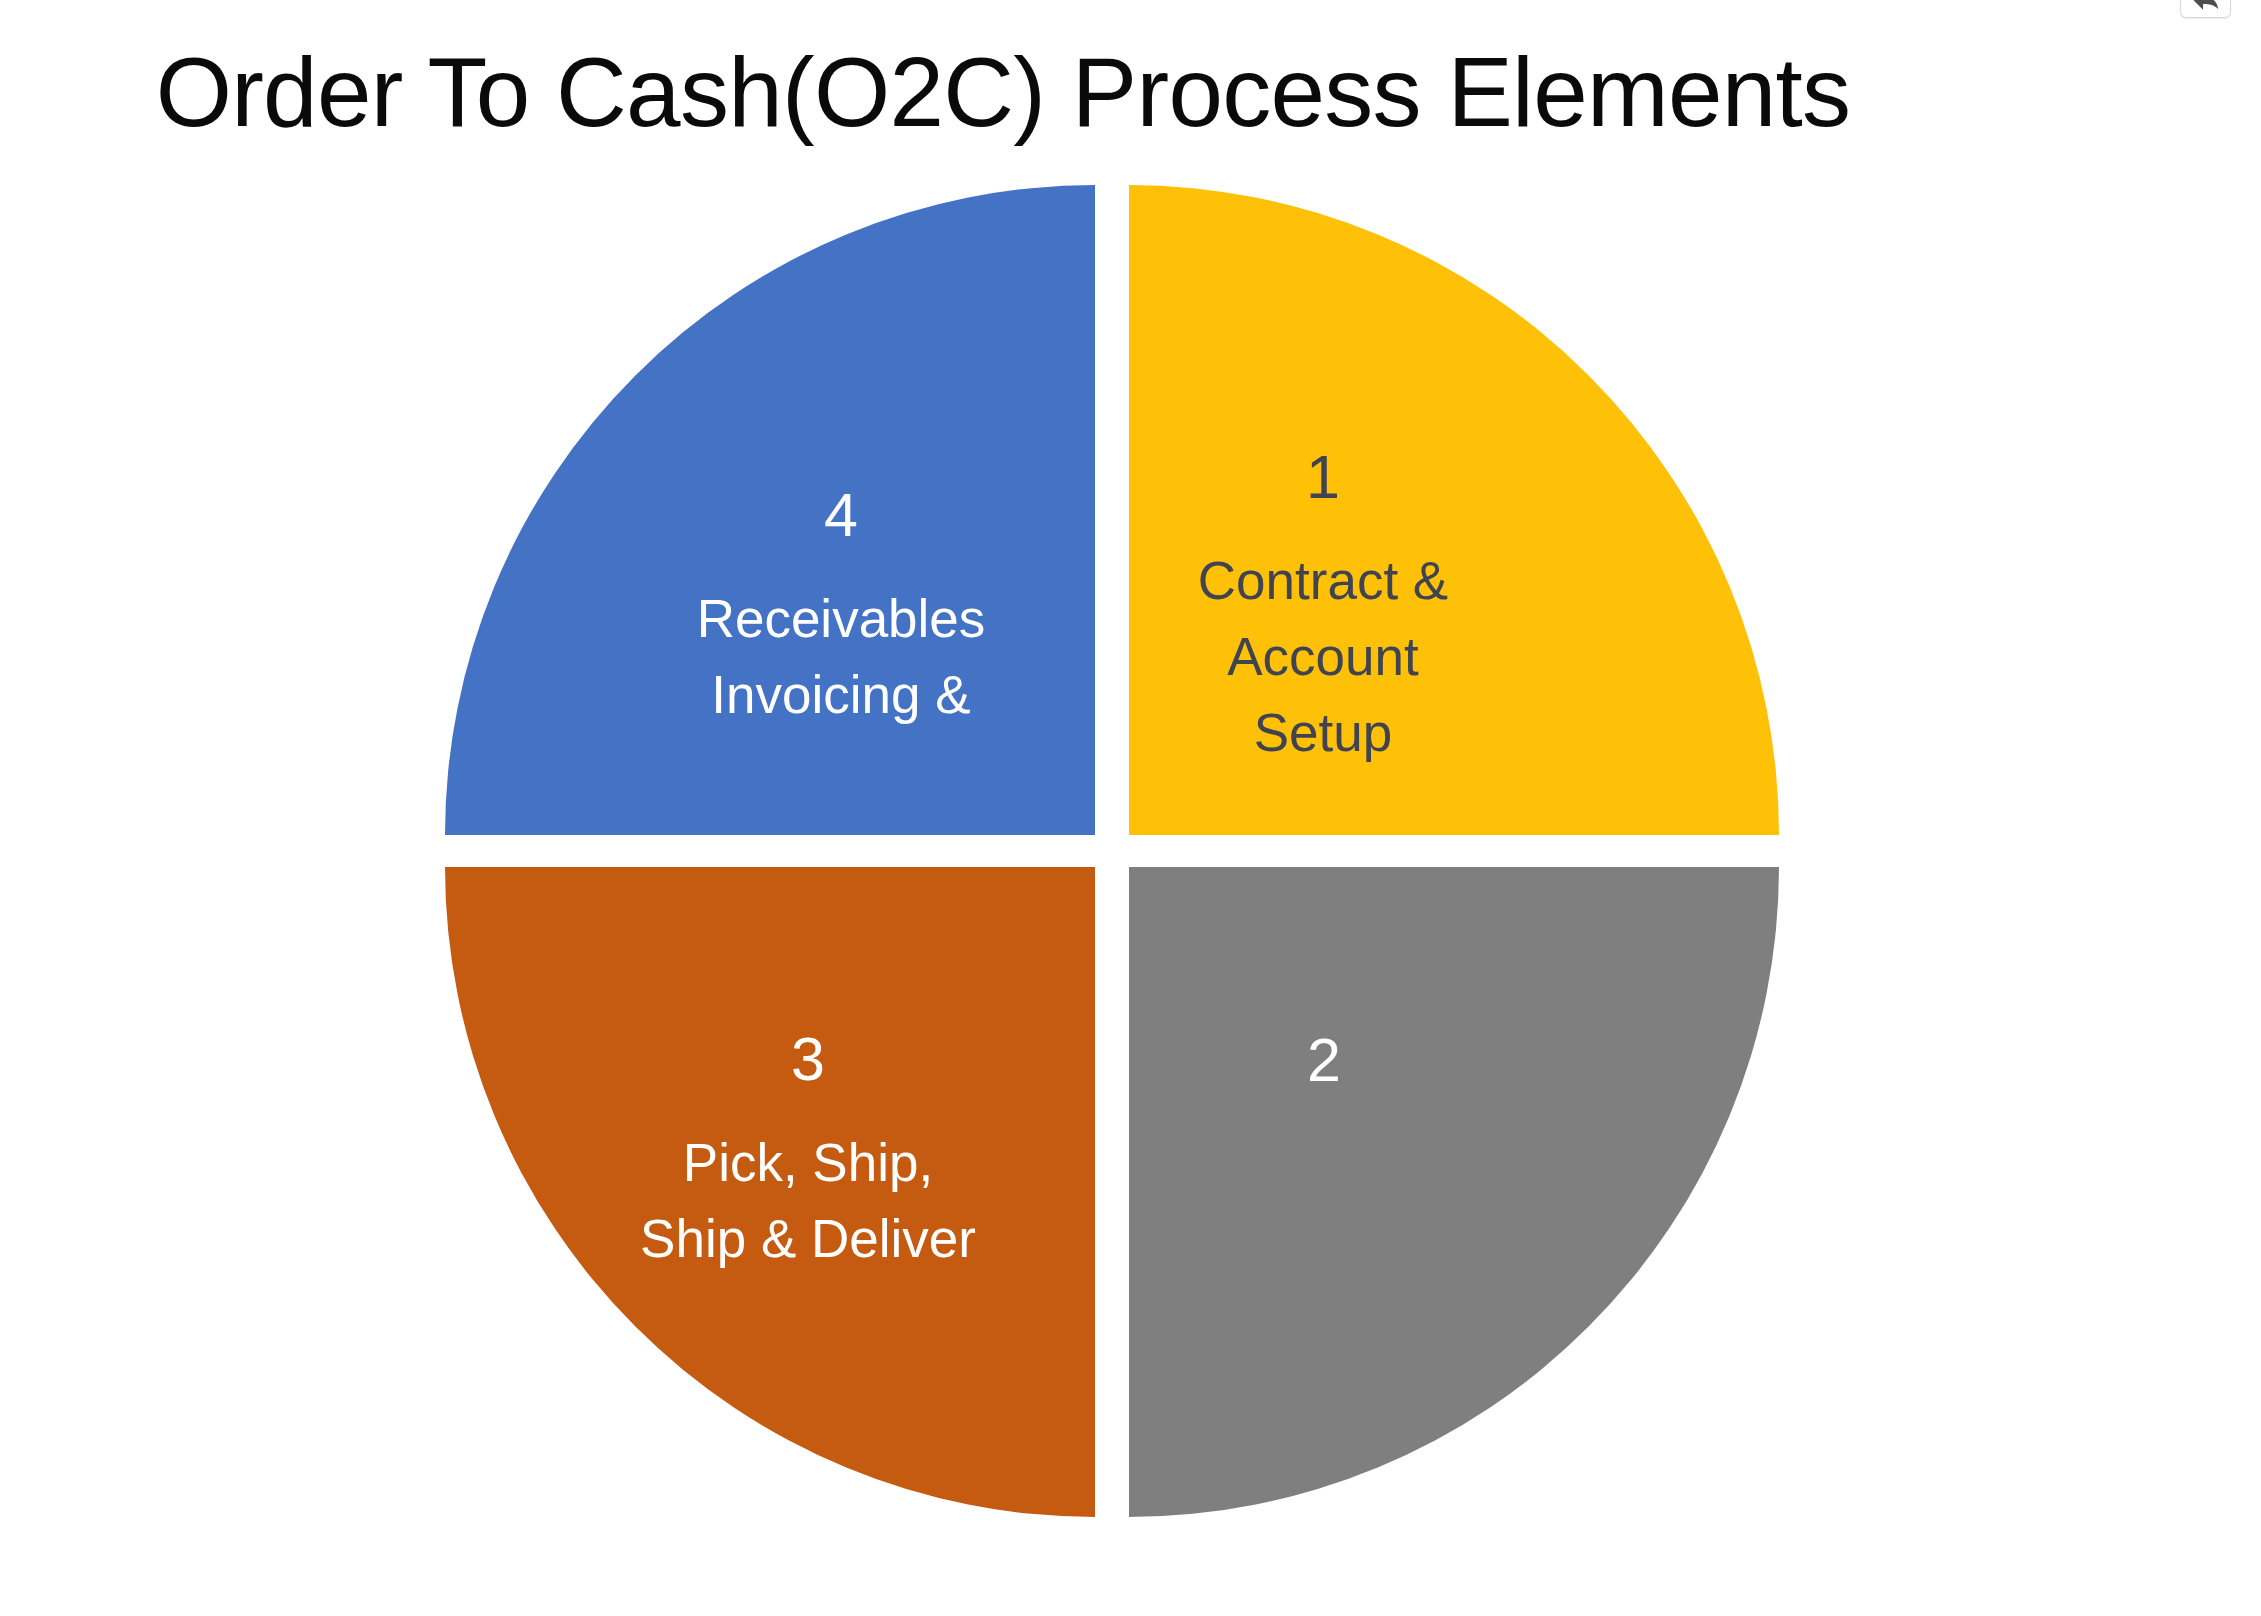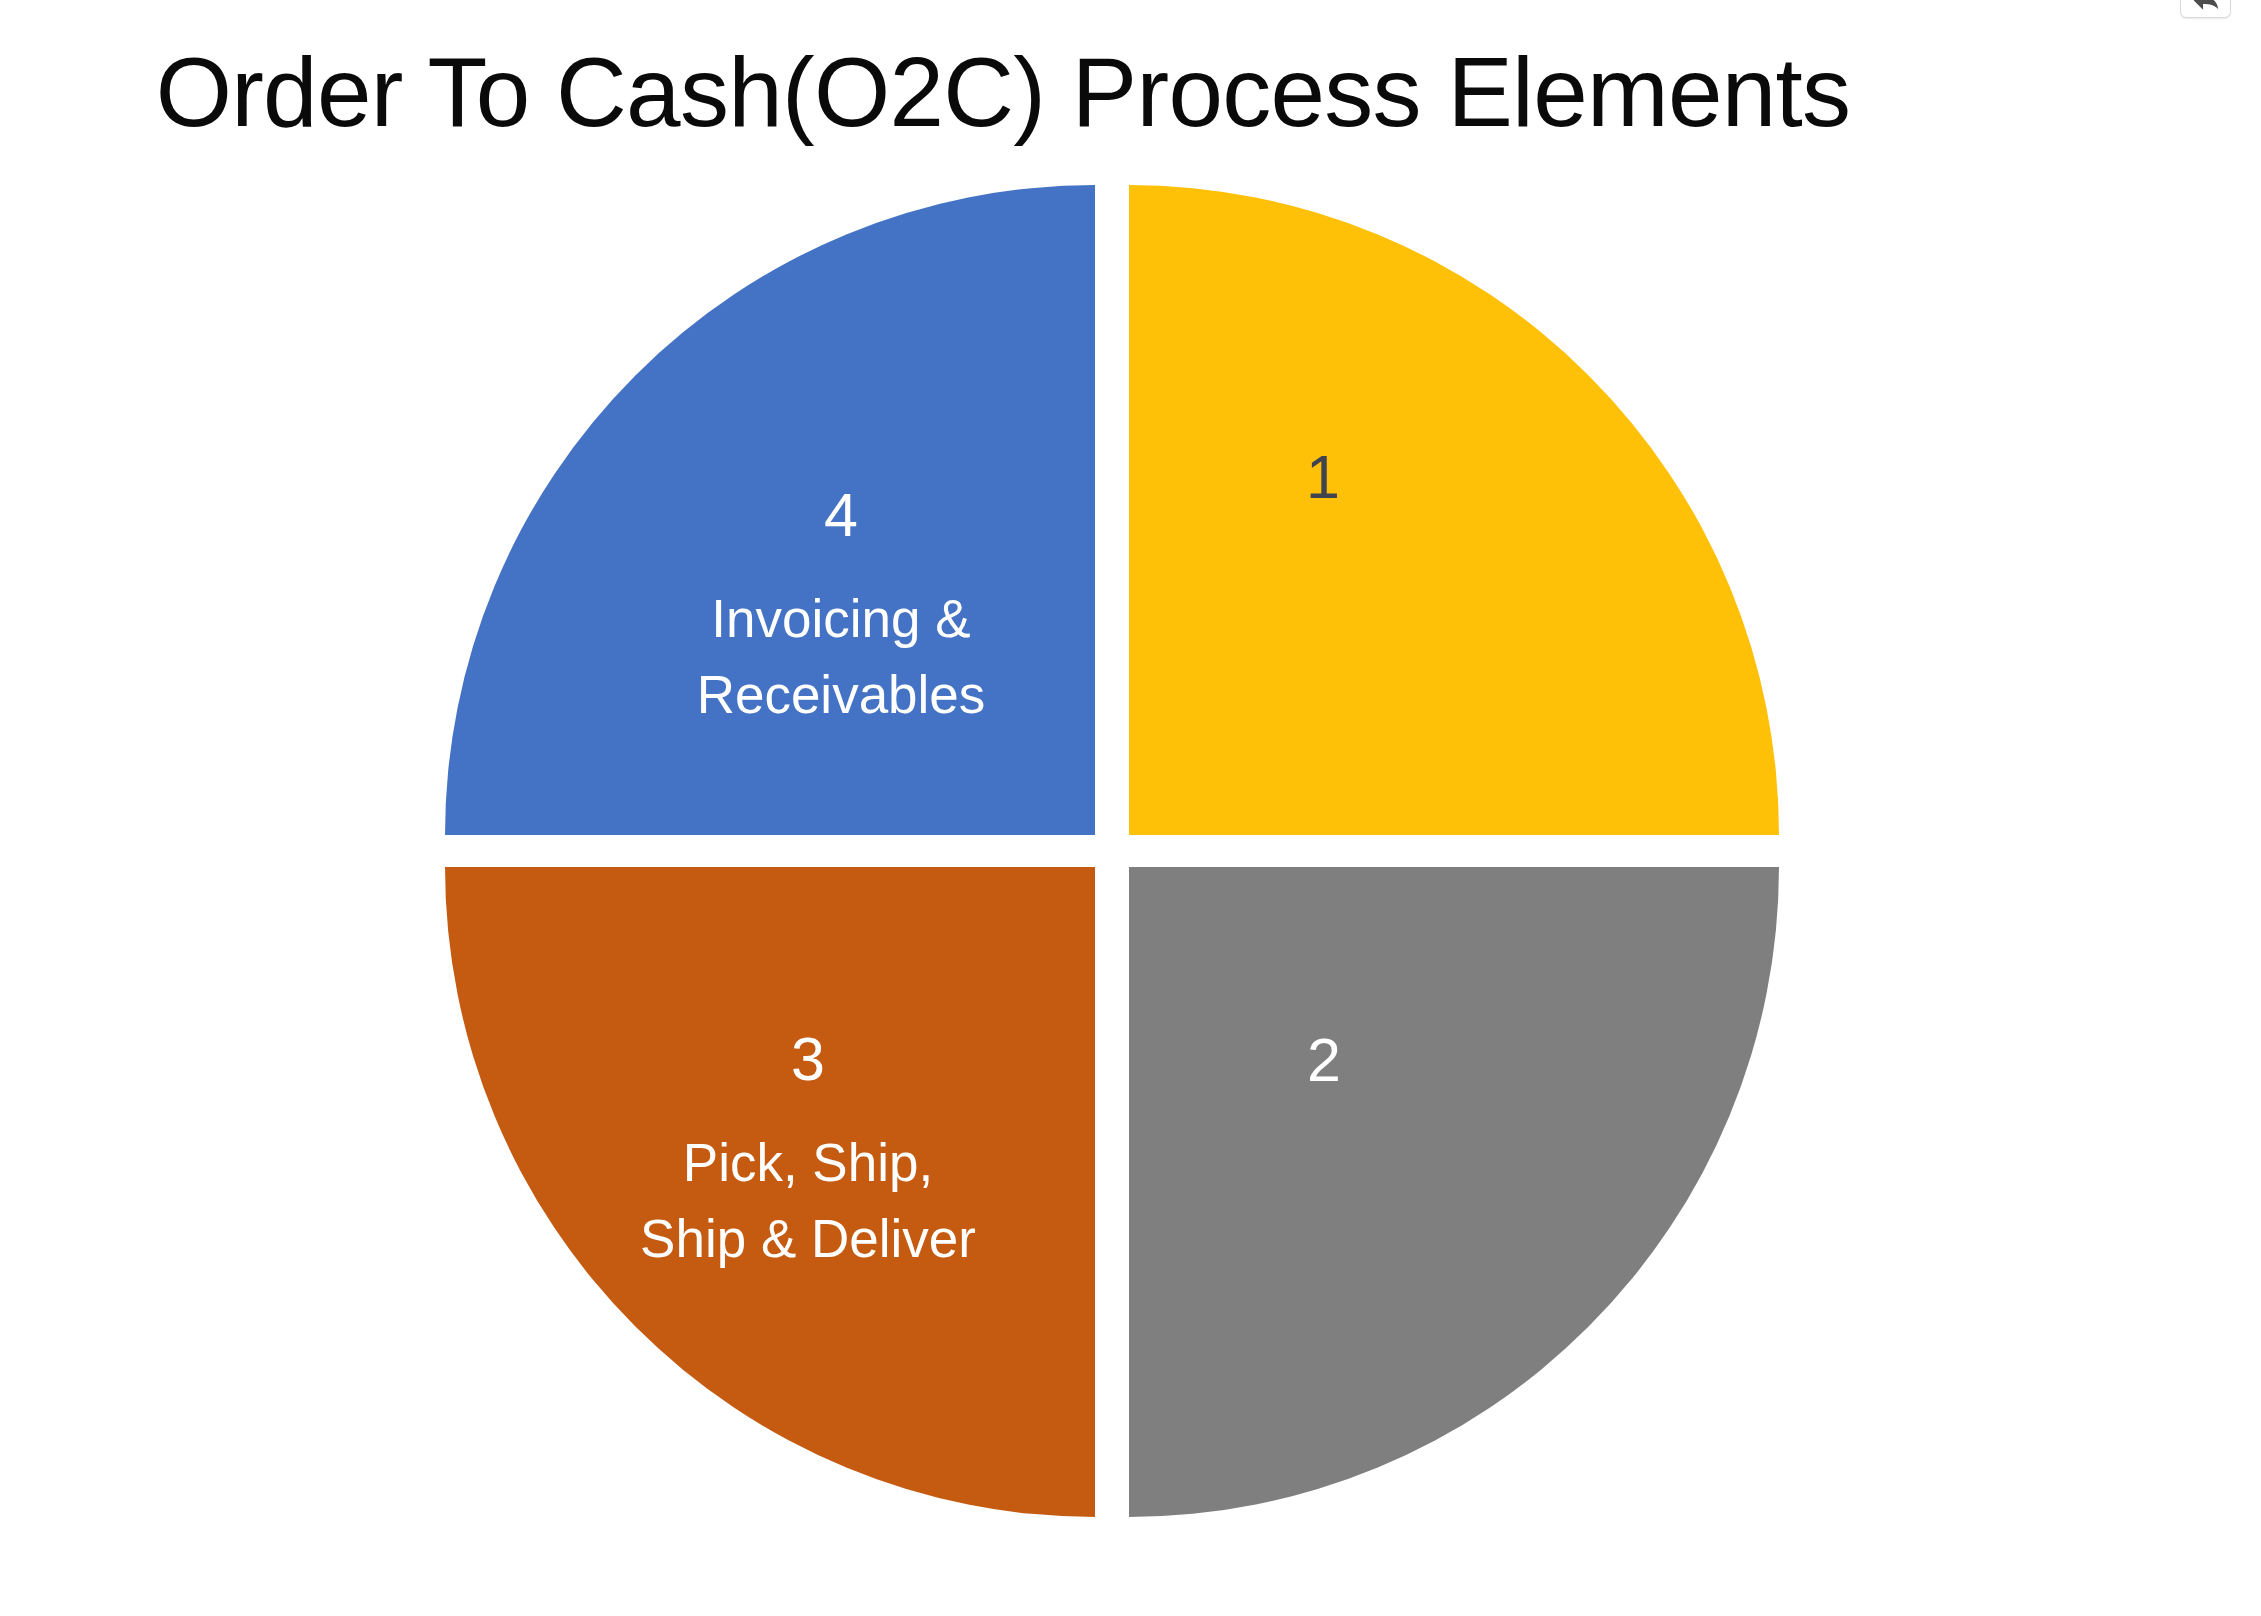--- a/index.html
+++ b/index.html
@@ -96,39 +96,44 @@
 
   <div class="title">Order To Cash(O2C) Process Elements</div>
 
   <div class="quad q4"></div>
   <div class="quad q1"></div>
   <div class="quad q3"></div>
   <div class="quad q2"></div>
 
   <div class="seg-label label-dark lbl-q1">
     <span class="num">1</span>
+    <span class="lines">
+      <span class="line">Contract &amp;</span>
+      <span class="line">Account</span>
+      <span class="line">Setup</span>
+    </span>
   </div>
 
   <div class="seg-label label-light lbl-q2">
     <span class="num">2</span>
   </div>
 
   <div class="seg-label label-light lbl-q3">
     <span class="num">3</span>
     <span class="lines">
       <span class="line">Pick, Ship,</span>
       <span class="line">Ship &amp; Deliver</span>
     </span>
   </div>
 
   <div class="seg-label label-light lbl-q4">
     <span class="num">4</span>
     <span class="lines">
+      <span class="line">Receivables</span>
       <span class="line">Invoicing &amp;</span>
-      <span class="line">Receivables</span>
     </span>
   </div>
 
   <div class="corner-btn">
     <span>
       <svg width="28" height="24" viewBox="0 0 24 20">
         <path d="M9.5 12.5 L9.5 17.5 L1.5 9.5 L9.5 1.5 L9.5 6.5 C16.5 6.5 21.5 9.5 22.5 17.0 C19.5 13.5 15.0 12.5 9.5 12.5 Z" fill="#4d4d4d"></path>
       </svg>
     </span>
   </div>

